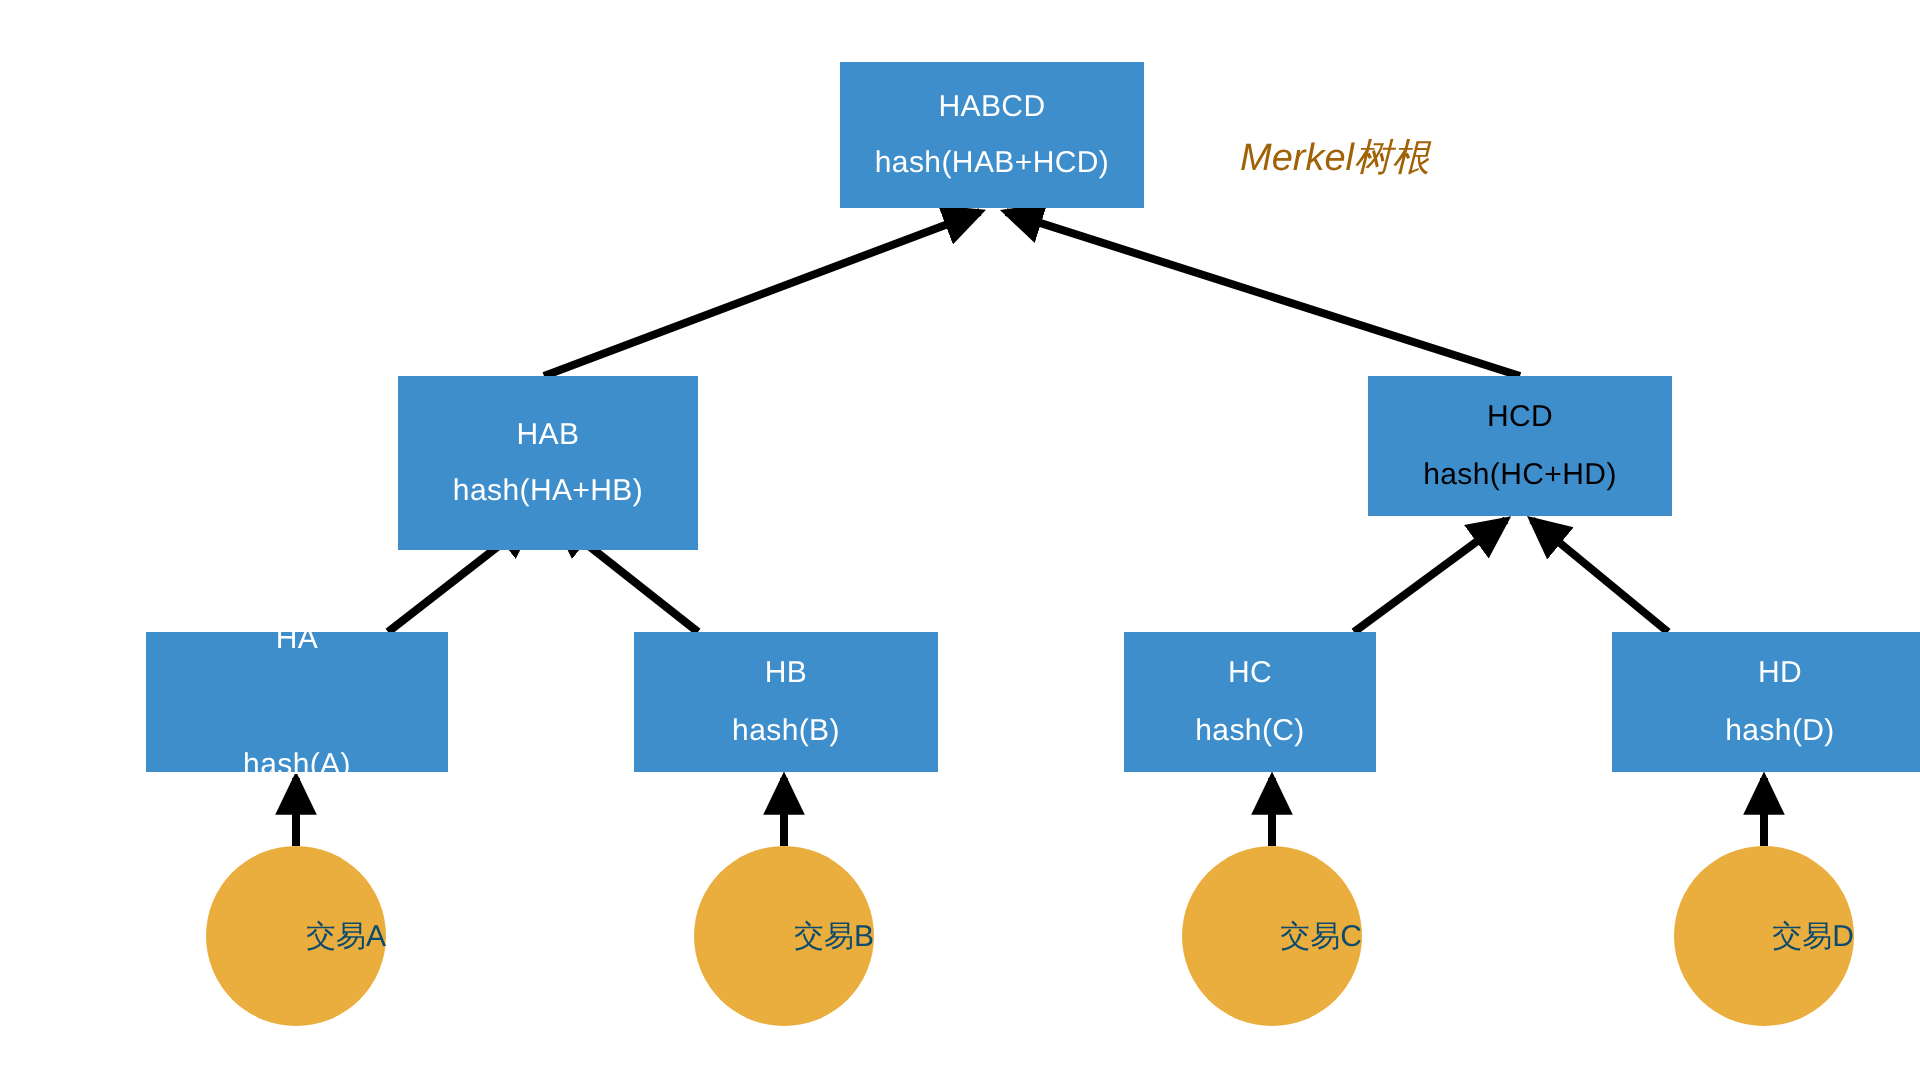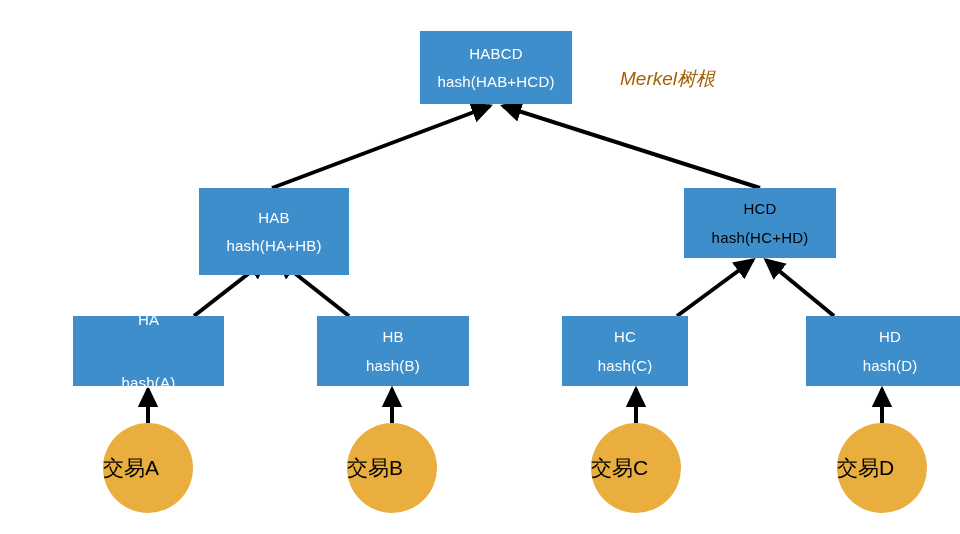--- a/index.html
+++ b/index.html
@@ -48,26 +48,26 @@
   .node-box .node-hash {
     font-size: 15px;
     letter-spacing: 0.2px;
     text-align: right;
   }
   .leaf-circle {
     position: absolute;
     box-sizing: border-box;
     border-radius: 50%;
     background: #e9ae3d;
-    color: #000000;
+    color: #0c4a6e;
     display: flex;
     align-items: center;
-    justify-content: flex-start;
+    justify-content: flex-end;
     text-align: center;
-    font-size: 21px;
+    font-size: 15px;
     z-index: 2;
   }
   .annotation {
     position: absolute;
     color: #1a1a1a;
     font-size: 19px;
     white-space: nowrap;
     z-index: 3;
   }
 </style>

